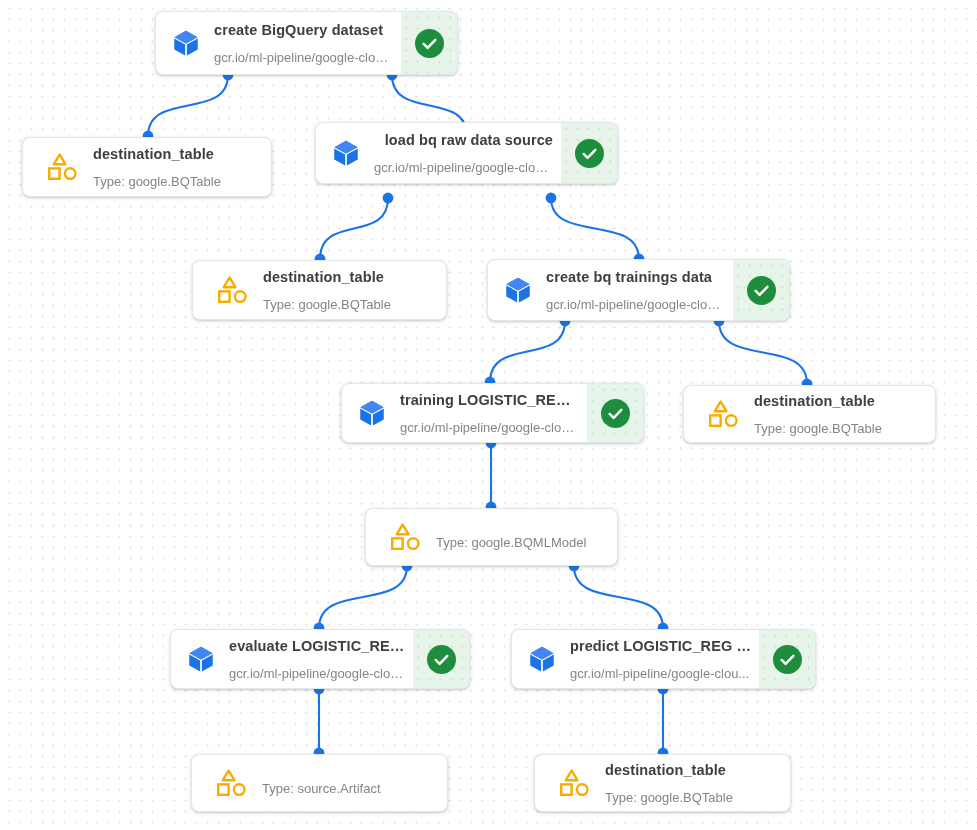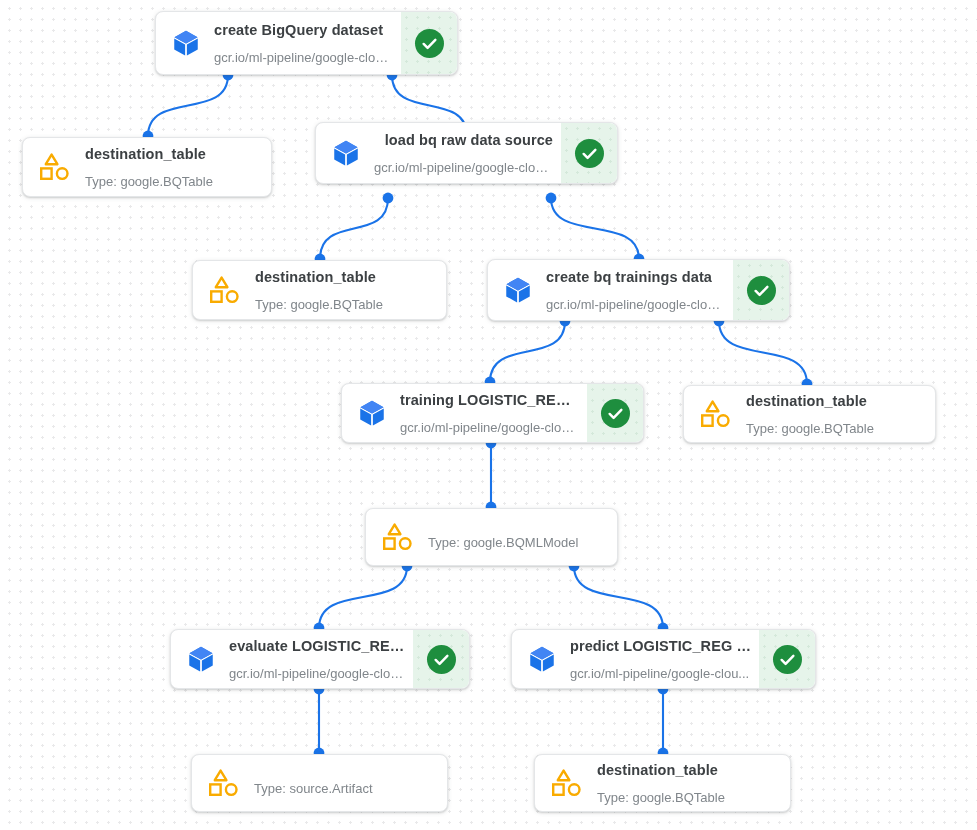--- a/index.html
+++ b/index.html
@@ -118,21 +118,21 @@
     width: 29px;
     height: 29px;
     border-radius: 50%;
     background-color: #1e8e3e;
     display: flex;
     align-items: center;
     justify-content: center;
   }
 
   .node.artifact .node-body {
-    padding-left: 16px;
+    padding-left: 24px;
   }
   .node.artifact .node-icon {
     margin-right: 14px;
   }
 </style>
 </head>
 <body>
 
 <div id="graph-canvas">
   <svg id="edge-layer" width="977" height="830" viewBox="0 0 977 830">

